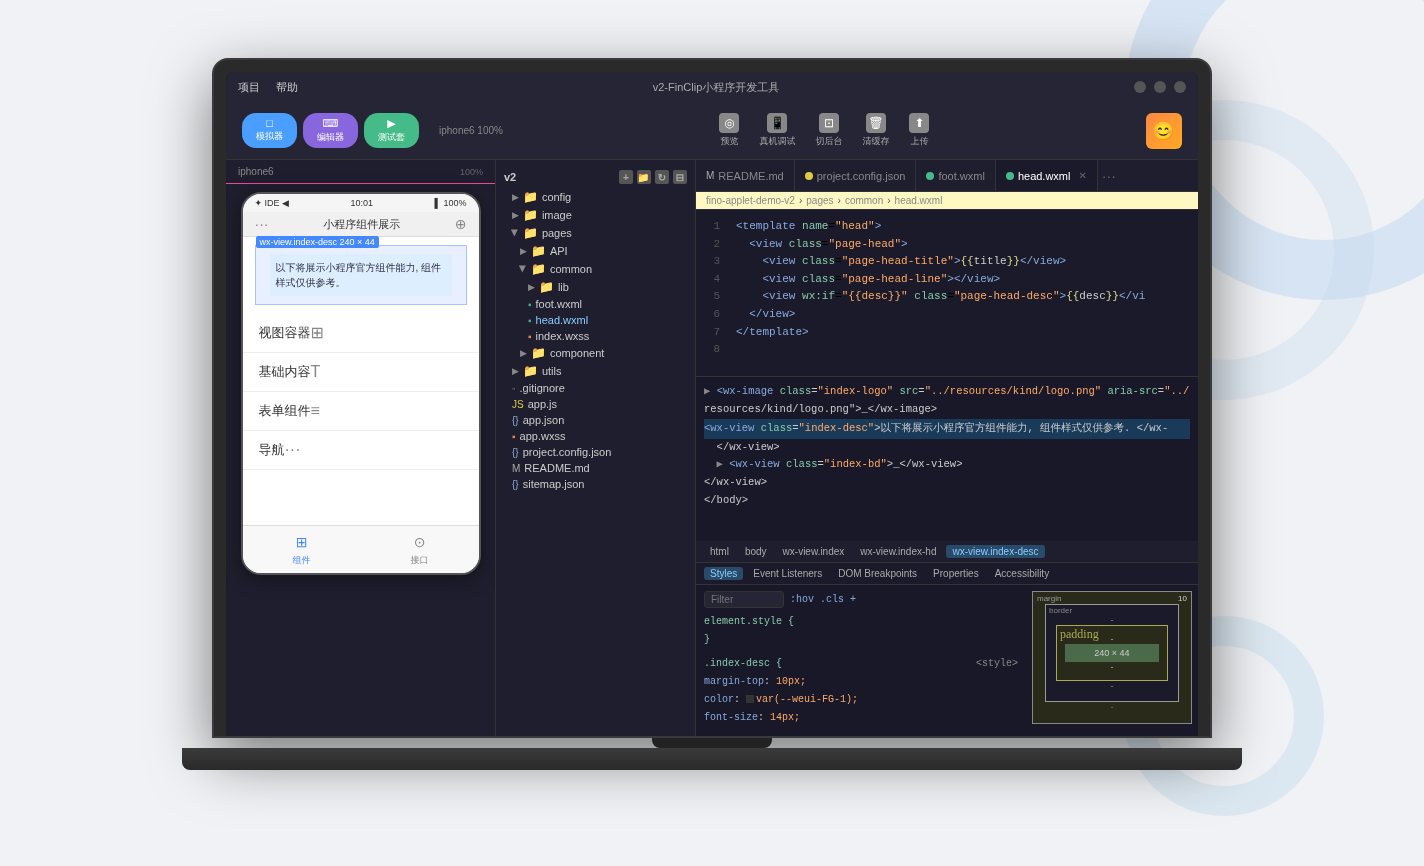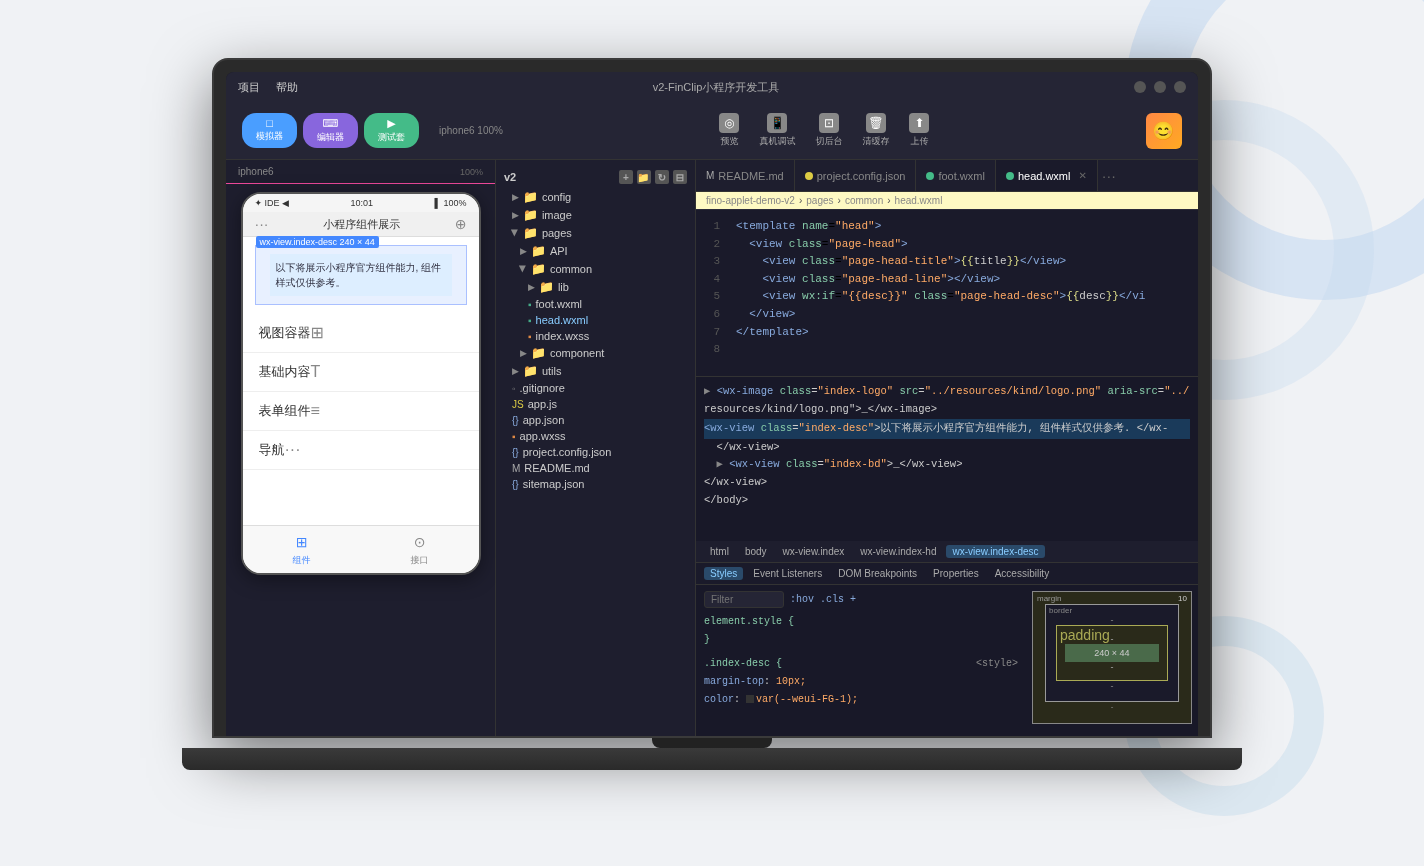--- a/index.html
+++ b/index.html
@@ -500,22 +500,23 @@
     .box-padding {
       border: 1px solid #aaaa55;
       background: #2a2a1a;
       padding: 8px;
       position: relative;
     }
     .box-padding-label {
       position: absolute;
       top: 1px;
       left: 3px;
-      font-size: 14px;
+      font-size: 12px;
       color: #aaaa55;
+      font-family: Liberation Serif, serif;
     }
     .box-content {
       background: #4a6a4a;
       padding: 4px;
       font-size: 9px;
       color: #ccc;
       text-align: center;
     }
     .box-dash { font-size: 9px; color: #aaa; text-align: center; }
 
@@ -953,20 +954,21 @@
                     <div><span class="style-selector">element.style {</span></div>
                     <div><span class="style-selector">}</span></div>
                   </div>
                   <div class="style-rule">
                     <div>
                       <span class="style-selector">.index-desc {</span>
                       <span class="style-source">&lt;style&gt;</span>
                     </div>
                     <div><span class="style-prop">  margin-top</span><span class="style-colon">: </span><span class="style-val">10px;</span></div>
                     <div><span class="style-prop">  color</span><span class="style-colon">: </span><span style="display:inline-block; width:8px; height:8px; background:#333; margin-right:2px; vertical-align:middle;"></span><span class="style-val">var(--weui-FG-1);</span></div>
+                    <div><span class="style-prop">  font-size</span><span class="style-colon">: </span><span class="style-val">14px;</span></div>
 
                   </div>
 
                 </div>
 
                 <div class="box-model">
                   <div class="box-model-outer">
                     <span class="box-margin-label">margin</span>
                     <span class="box-margin-val">10</span>
                     <div class="box-border">

